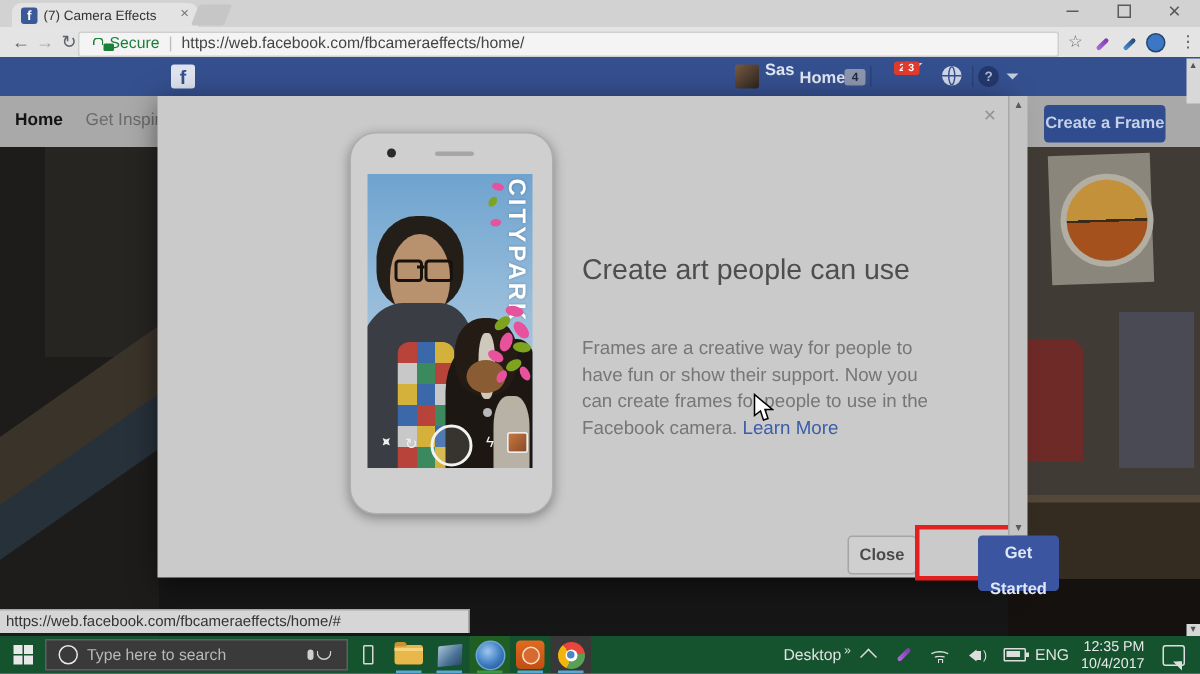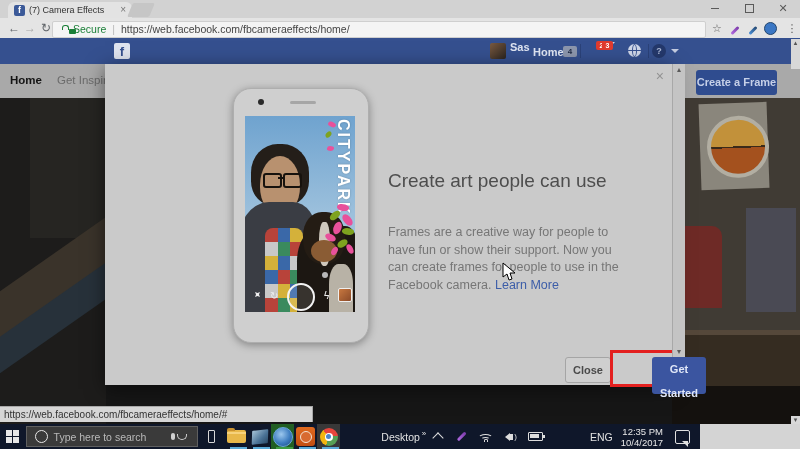--- a/index.html
+++ b/index.html
@@ -116,21 +116,21 @@
           clip-path:polygon(50% 0,65% 35%,100% 50%,65% 65%,50% 100%,35% 65%,0 50%,35% 35%);}
   
   .modal-scroll{left:672px;top:64px;width:12px;height:293px;background:#c4c4c4;border-left:1px solid #a8a8a8;}
   .scr-arrow{width:12px;height:11px;color:#5a5a5a;font-size:8px;text-align:center;line-height:11px;}
   .minisct{left:791px;top:39px;width:9px;height:30px;background:#d8d8d8;color:#555;font-size:7px;text-align:center;}
   .miniscb{left:791px;top:416px;width:9px;height:8px;background:#d8d8d8;color:#555;font-size:7px;text-align:center;line-height:8px;}
   
   .statusbub{left:0px;top:406px;width:308px;height:15px;background:#d6d6d6;border:1px solid #a8a8a8;border-left:none;
          border-bottom:none;font-size:10px;color:#333;line-height:15px;padding-left:4px;white-space:nowrap;overflow:hidden;}
   
-  .taskbar{left:0;top:424px;width:700px;height:25px;background:#0f172a;display:flex;align-items:center;}
+  .taskbar{left:0;top:424px;width:800px;height:25px;background:#14532d;display:flex;align-items:center;}
   .startbtn{width:30px;height:25px;display:flex;align-items:center;justify-content:center;}
   .winlogo{width:13px;height:13px;display:grid;grid-template-columns:6px 6px;grid-template-rows:6px 6px;gap:1px;}
   .winlogo div{background:#e8e8e8;}
   .tsearch{width:200px;height:19px;background:#3a3a3a;border:1px solid #5f5f5f;display:flex;align-items:center;
          font-size:10.5px;color:#b9b9b9;}
   .cortana{width:11px;height:11px;border:1.5px solid #e8e8e8;border-radius:50%;margin:0 6px 0 8px;}
   .micbody{width:4px;height:7px;background:#cfcfcf;border-radius:2px;margin-left:auto;margin-right:2px;}
   .micarc{width:8px;height:5px;border:1.2px solid #cfcfcf;border-top:none;border-radius:0 0 5px 5px;margin-right:10px;}
   .taskview{width:14px;height:11px;border:1.5px solid #d8d8d8;border-radius:1px;margin:0 10px;}
   .ticon{width:27px;height:25px;display:flex;align-items:center;justify-content:center;position:relative;}
@@ -142,21 +142,21 @@
   .greentile{background:#215e23;}
   .blueorb{width:18px;height:18px;border-radius:50%;background:radial-gradient(circle at 40% 35%,#9cc8ee,#3d7cc0 55%,#1e4a7e);border:1px solid #6aa6d8;}
   .orangeic{width:19px;height:19px;border-radius:3px;background:linear-gradient(180deg,#e06a1f,#c24e12);display:flex;align-items:center;justify-content:center;}
   .orangeic span{width:10px;height:10px;border:1.6px solid #f2e2d2;border-radius:50%;background:#d86a30;}
   .chrometile{background:#383838;}
   .chromeic{width:18px;height:18px;border-radius:50%;position:relative;
      background:conic-gradient(from -40deg,#e8453c 0 120deg,#57a055 120deg 240deg,#f2b50f 240deg 360deg);}
   .chromeic:before{content:"";position:absolute;left:5px;top:5px;width:8px;height:8px;background:#fff;border-radius:50%;}
   .chromeic:after{content:"";position:absolute;left:6.5px;top:6.5px;width:5px;height:5px;background:#4a86c8;border-radius:50%;}
   .trayright{margin-left:auto;display:flex;align-items:center;height:25px;}
-  .traytxt{color:#e2e2e2;font-size:10.5px;margin-left:41px;}
+  .traytxt{color:#e2e2e2;font-size:10.5px;}
   .chev{width:7px;height:7px;border-left:1.5px solid #ddd;border-top:1.5px solid #ddd;transform:rotate(45deg);margin:3px 8px 0 8px;}
   .penic{width:11px;height:2.5px;background:linear-gradient(90deg,#b06ae0,#7a3aa8);transform:rotate(-45deg);border-radius:2px;margin:0 6px;}
   .wifi{position:relative;width:13px;height:10px;margin:0 5px;}
   .wifi i{position:absolute;border:1.3px solid #ddd;border-bottom:none;border-radius:50% 50% 0 0;border-left-color:transparent;border-right-color:transparent;}
   .spk{display:flex;align-items:center;margin:0 5px;}
   .spkbody{width:4px;height:6px;background:#ddd;}
   .spktri{width:0;height:0;border:4px solid transparent;border-right:5px solid #ddd;margin-right:-1px;}
   .spkwave{color:#ddd;font-size:8px;margin-left:1px;}
   .battery{width:13px;height:7px;border:1px solid #ddd;border-radius:1px;position:relative;margin:0 6px;}
   .battery:before{content:"";position:absolute;right:-3px;top:1.5px;width:2px;height:3px;background:#ddd;}

